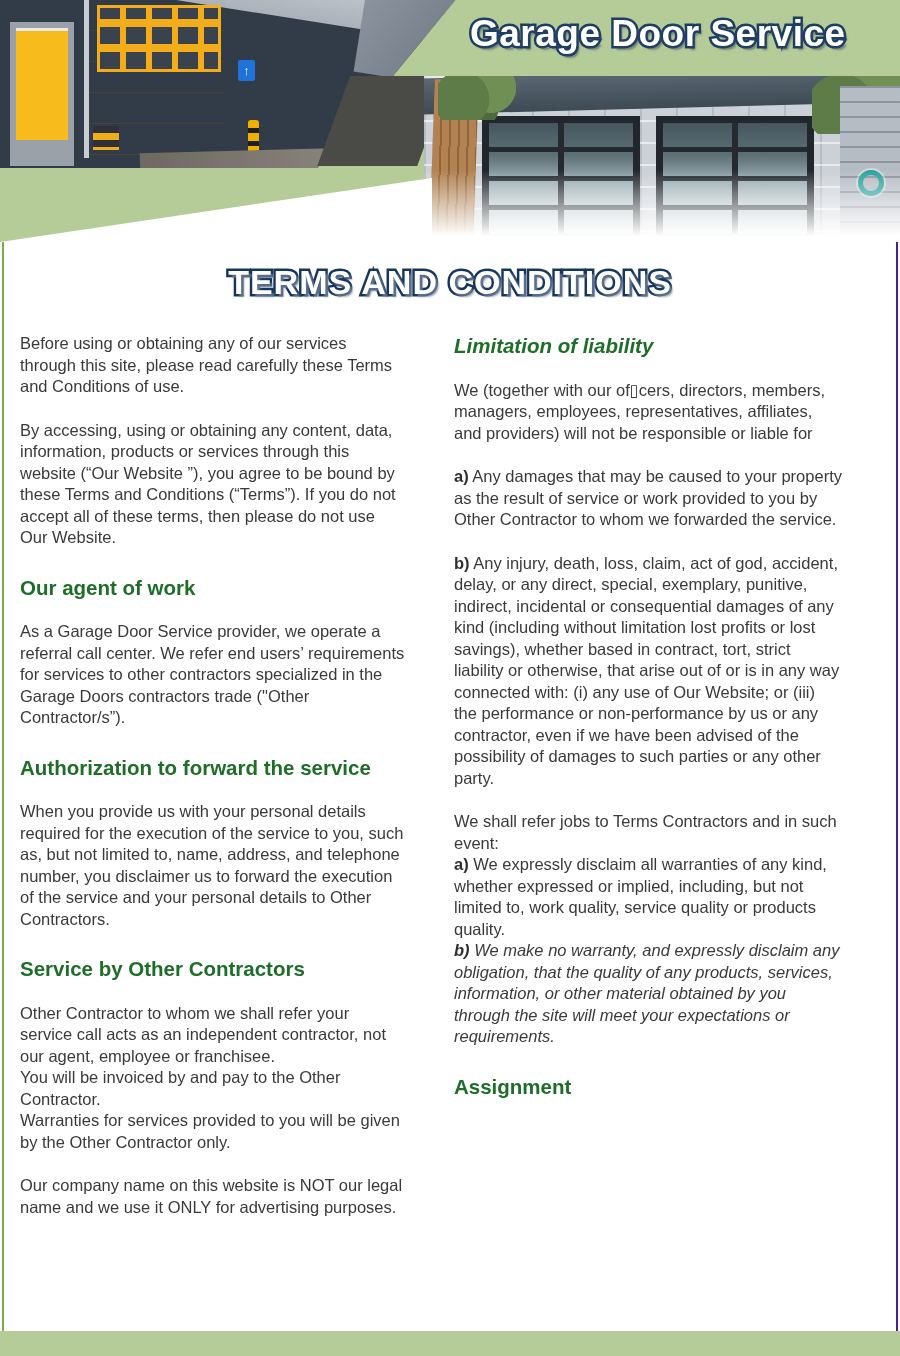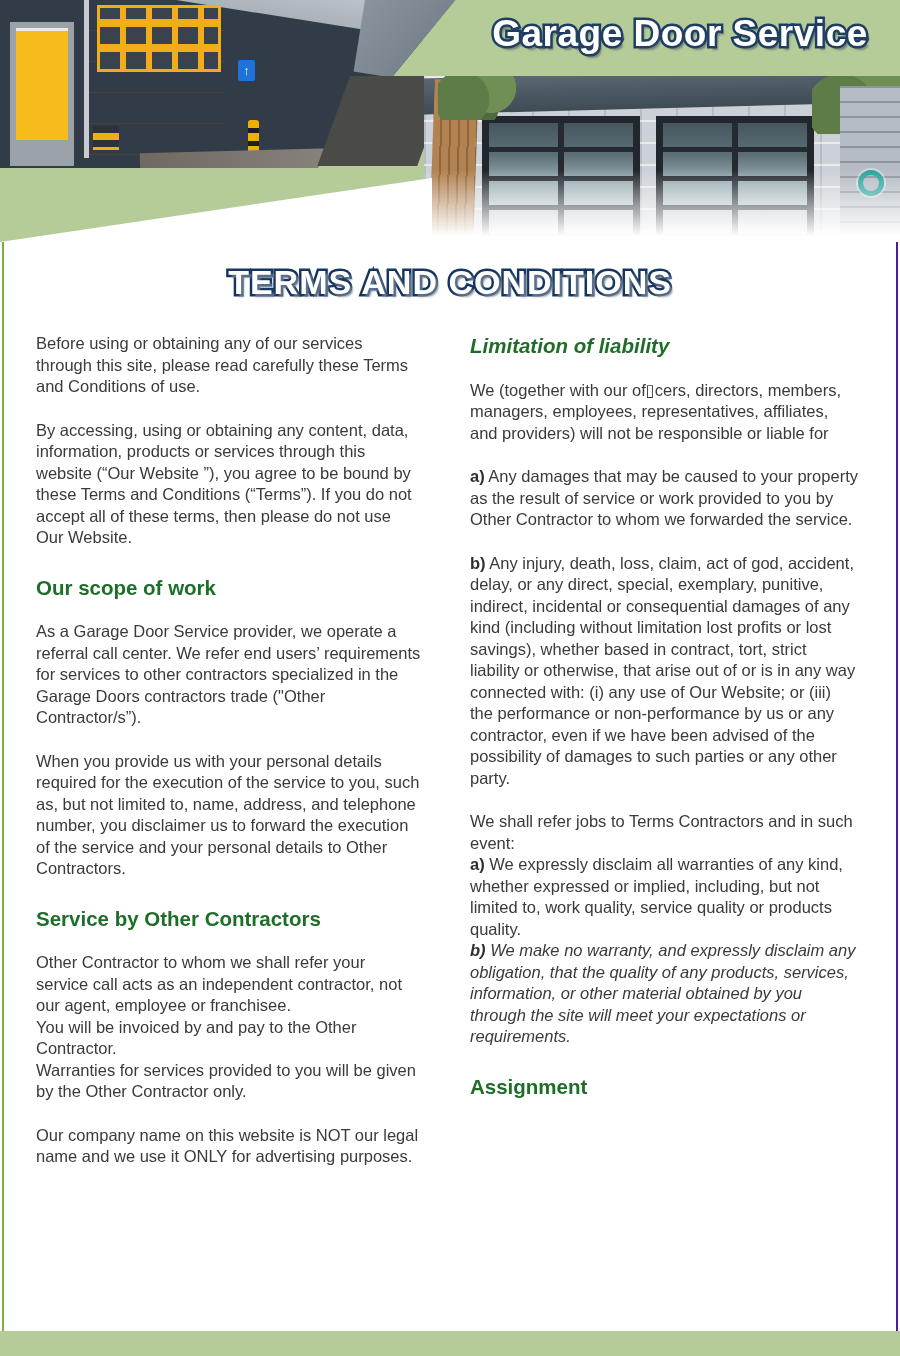--- a/index.html
+++ b/index.html
@@ -73,35 +73,35 @@
   .garden-hose { position:absolute; right:16px; top:94px; width:26px; height:26px; border:5px solid #2aa49e; border-radius:50%;
     box-shadow:0 0 0 2px rgba(255,255,255,.4); }
   .photo-fade { position:absolute; left:0; right:0; bottom:0; height:72px;
     background:linear-gradient(180deg, rgba(255,255,255,0), #ffffff 92%); }
 
   
   .white-wedge { position:absolute; left:0; top:178px; width:432px; height:64px; background:#ffffff;
     clip-path:polygon(0 100%, 100% 0, 100% 100%); }
 
   
-  .brand-title { position:absolute; left:470px; top:13px; width:420px; text-align:center;
+  .brand-title { position:absolute; left:470px; top:13px; width:420px; text-align:left;
     font-size:37px; font-weight:800; letter-spacing:.5px; color:#ffffff;
     -webkit-text-stroke:5px #1d3e63; paint-order:stroke fill;
     text-shadow:3px 4px 2px rgba(45,65,95,.50); white-space:nowrap; }
 
   
   .content-frame { position:absolute; left:2px; right:2px; top:242px; bottom:25px;
     border-left:2px solid #79af45; border-right:2px solid #4c1d95; background:#ffffff; }
 
   .page-title { margin-top:21px; text-align:center;
     font-size:34px; font-weight:800; letter-spacing:1px; color:#ffffff;
     -webkit-text-stroke:5px #16355c; paint-order:stroke fill;
     text-shadow:3px 3px 2px rgba(120,135,155,.75); }
 
-  .columns { display:flex; gap:49px; padding:31px 0 0 32px; }
+  .columns { display:flex; gap:49px; padding:31px 0 0 16px; }
   .col { font-size:16.5px; line-height:21.5px; }
   .col.left-col  { width:385px; }
   .col.right-col { width:388px; }
 
   .col p { margin:0 0 22px 0; white-space:pre-line; }
   .col p.tight { margin:0; }
   .col p.tight-last { margin:0 0 22px 0;font-style:italic; }
   .col h2 { font-size:20.5px; font-weight:700; color:#1e6d28; margin:28px 0 23px 0; }
   .col h2.first { margin-top:2px;font-style:italic; }
   .col b { color:#2f2f2f; }
@@ -157,23 +157,24 @@
   <div class="content-frame">
 
     <h1 class="page-title">TERMS AND CONDITIONS</h1>
 
     <div class="columns">
 
       <div class="col left-col">
         <p>Before using or obtaining any of our services through this site, please read carefully these Terms and Conditions of use.</p>
         <p>By accessing, using or obtaining any content, data, information, products or services through this website (“Our Website ”), you agree to be bound by these Terms and Conditions (“Terms”). If you do not accept all of these terms, then please do not use Our Website.</p>
 
-        <h2>Our scope of work</h2>
+        <h2>Our agent of work</h2>
         <p>As a Garage Door Service provider, we operate a referral call center. We refer end users’ requirements for services to other contractors specialized in the Garage Doors contractors trade ("Other Contractor/s”).</p>
 
+        <h2>Authorization to forward the service</h2>
         <p>When you provide us with your personal details required for the execution of the service to you, such as, but not limited to, name, address, and telephone number, you disclaimer us to forward the execution of the service and your personal details to Other Contractors.</p>
 
         <h2>Service by Other Contractors</h2>
         <p>Other Contractor to whom we shall refer your service call acts as an independent contractor, not our agent, employee or franchisee.
 You will be invoiced by and pay to the Other Contractor.
 Warranties for services provided to you will be given by the Other Contractor only.</p>
         <p>Our company name on this website is NOT our legal name and we use it ONLY for advertising purposes.</p>
       </div>
 
       <div class="col right-col">

